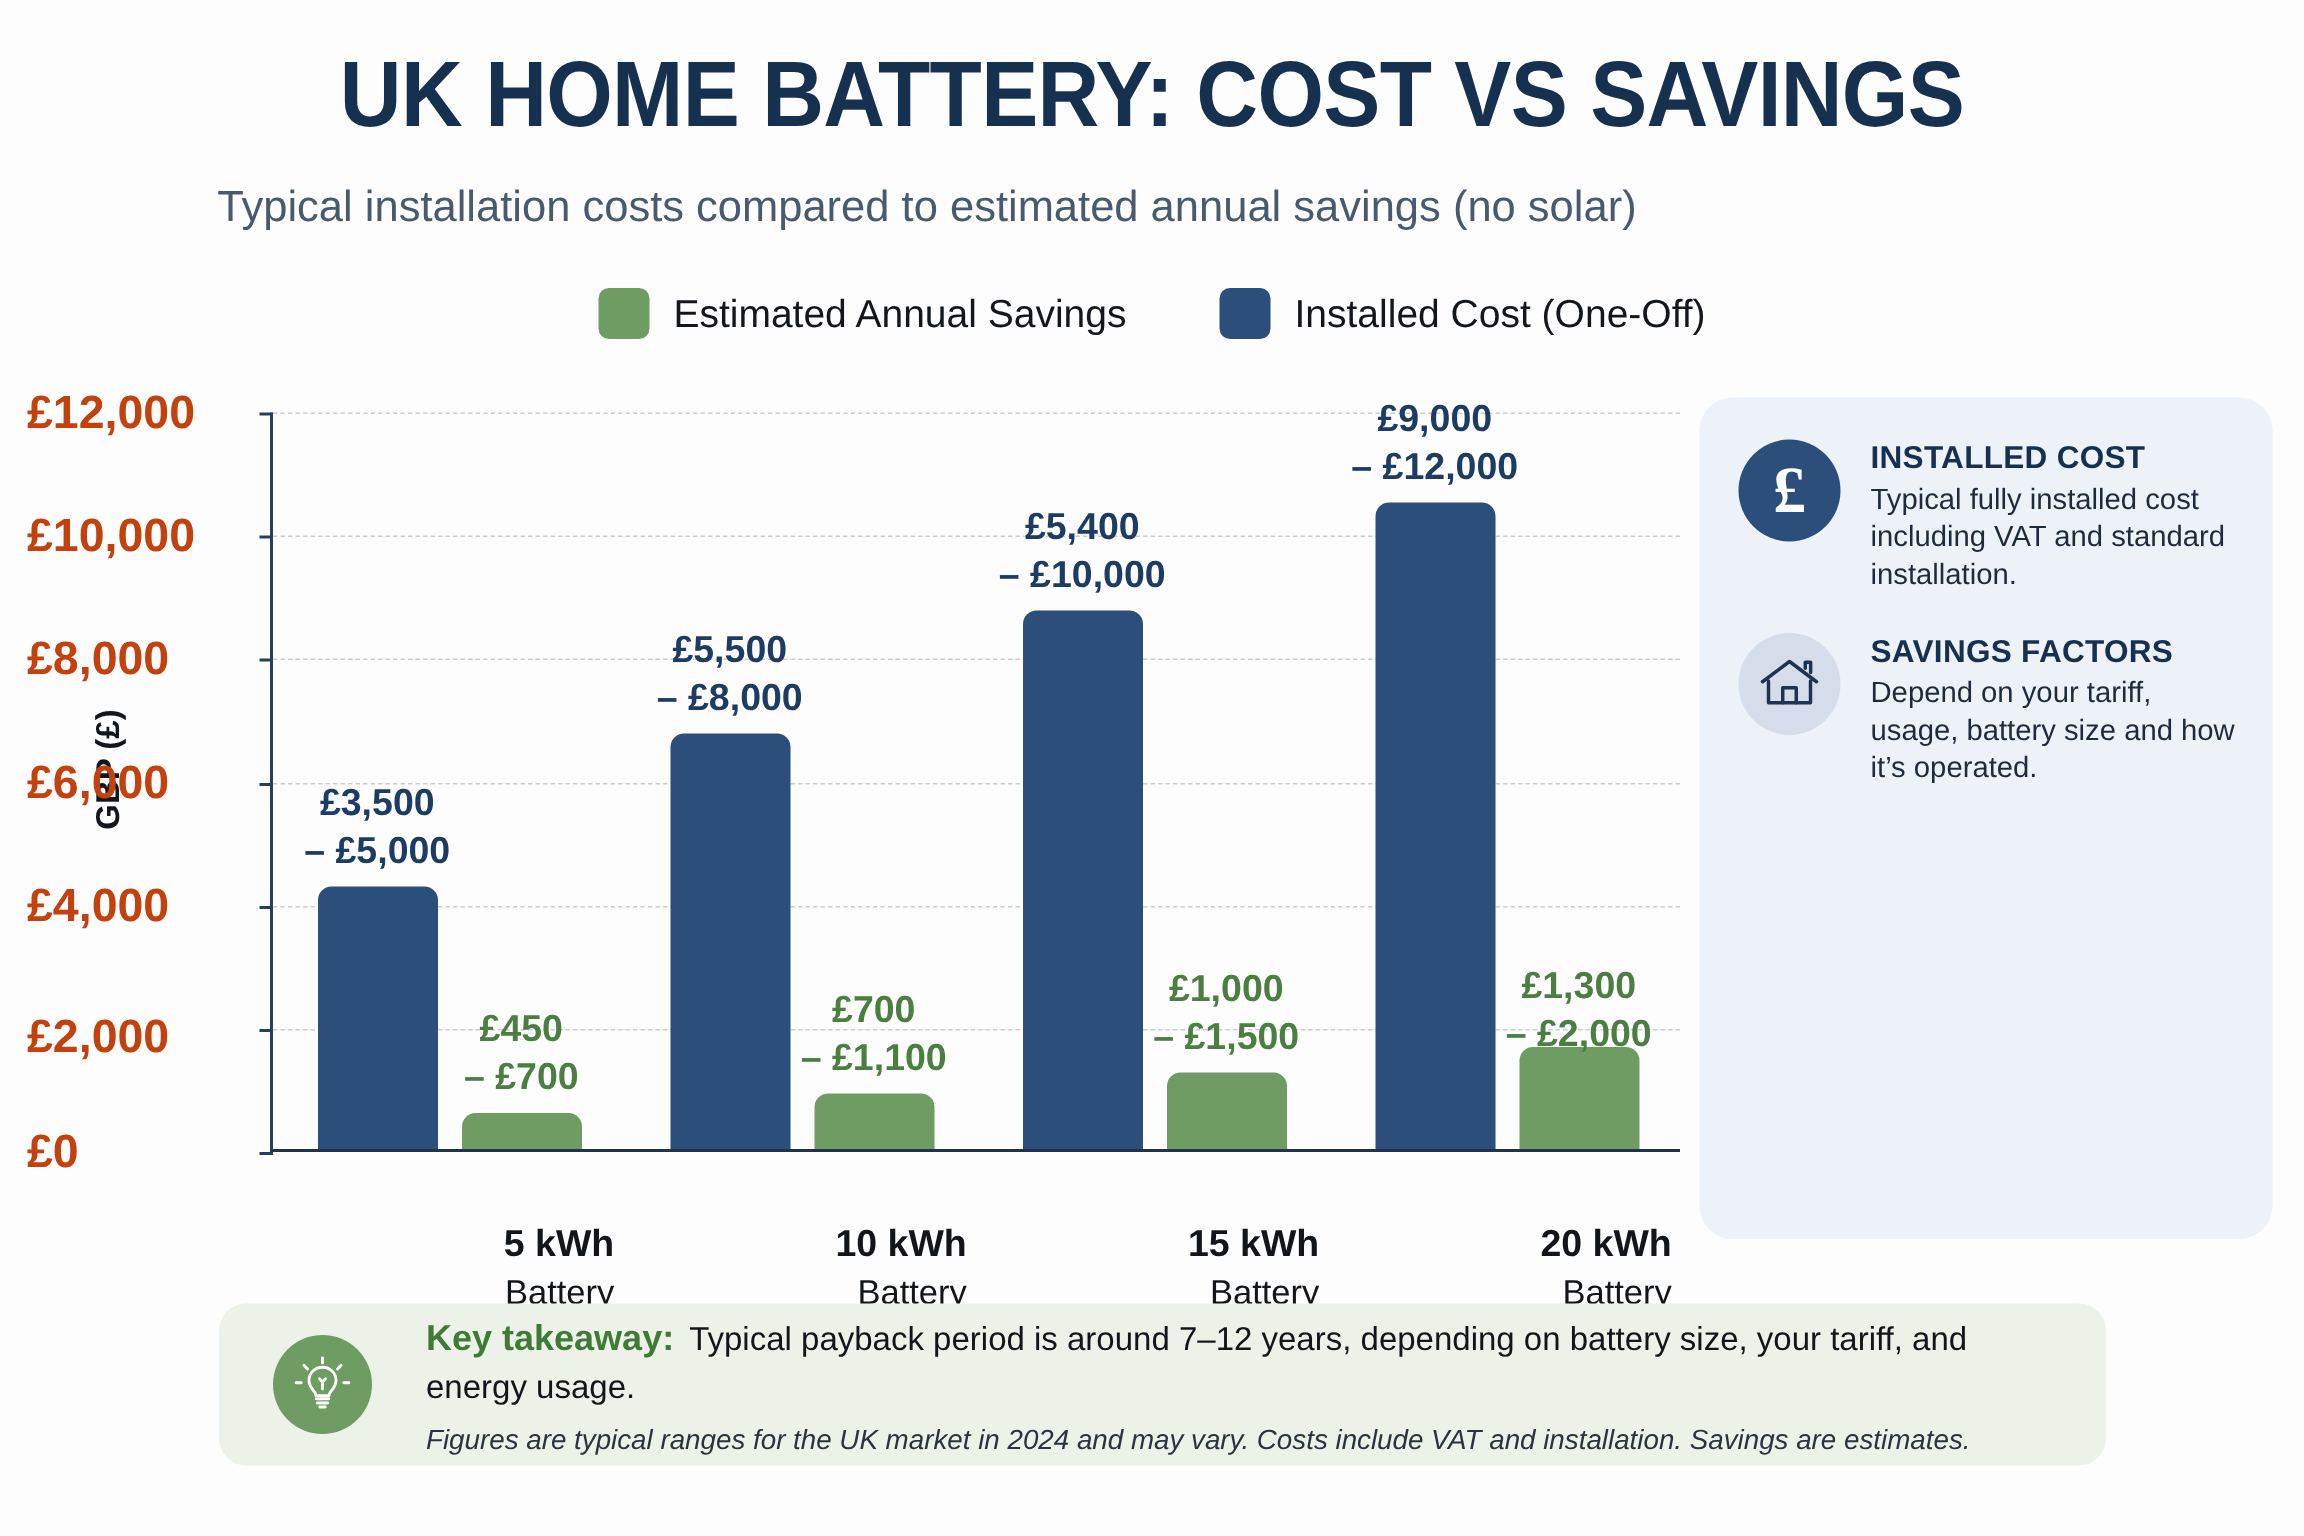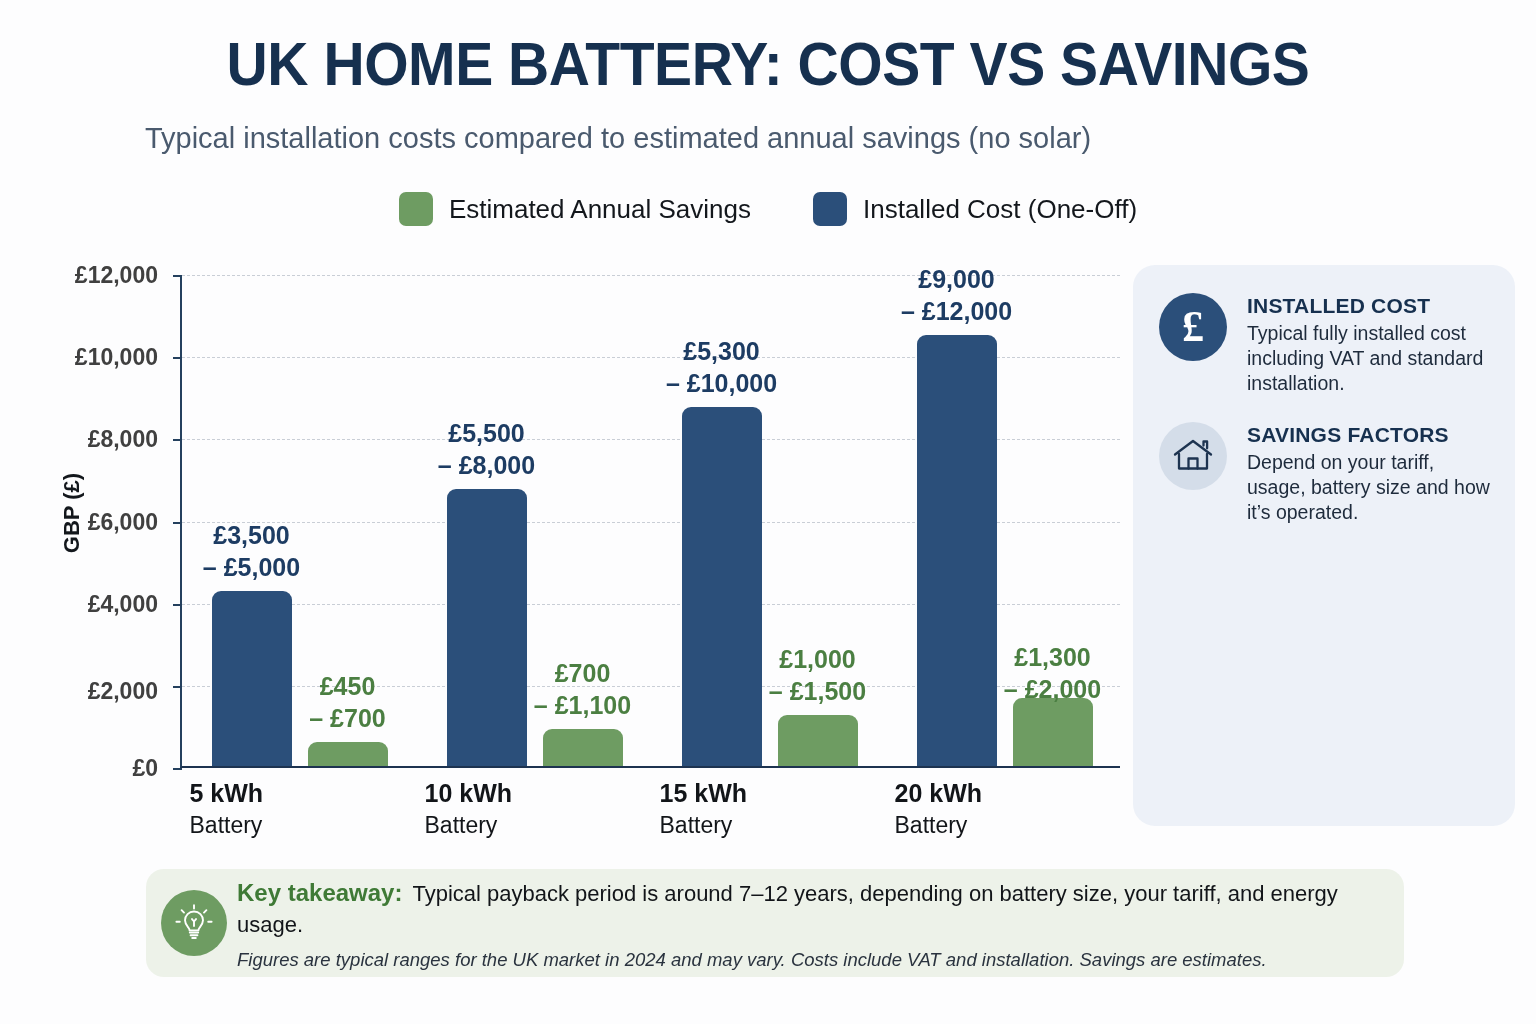--- a/index.html
+++ b/index.html
@@ -77,24 +77,23 @@
   }
   .gridline {
     position: absolute;
     left: 0; width: 100%;
     border-top: 1.6px dashed #c9ced6;
   }
   .ytick {
     position: absolute;
     right: 962px;
     width: 140px;
-    text-align: right;
-    font-size: 23px;
+    font-size: 31px;
     font-weight: 700;
-    color: #404040;
+    color: #c2410c;
     transform: translateY(-50%);
   }
   .ytick-mark {
     position: absolute;
     left: -9px; width: 9px;
     border-top: 2px solid #24405e;
   }
 
   .bar-group {
     position: absolute;
@@ -115,23 +114,23 @@
     font-weight: 700;
     line-height: 1.28;
     white-space: nowrap;
     text-align: center;
   }
   .bar-label.cost { color: #1d3c63; }
   .bar-label.savings { color: #4b7f42; }
 
   .cat-label {
     position: absolute;
-    top: 502px;
+    top: 538px;
     width: 220px;
-    text-align: left;
+    text-align: right;
     line-height: 1.32;
   }
   .cat-label .cat-main { font-size: 25px; font-weight: 700; color: #121519; display:block; }
   .cat-label .cat-sub  { font-size: 23px; font-weight: 400; color: #121519; display:block; }
 
   
   .side-panel {
     position: absolute;
     left: 1133px; top: 265px;
     width: 382px; height: 561px;
@@ -167,22 +166,22 @@
 
   
   .banner {
     position: absolute;
     left: 146px; top: 869px;
     width: 1258px; height: 108px;
     background: #edf2e9;
     border-radius: 18px;
     display: flex;
     align-items: center;
-    padding: 0 15px;
-    gap: 10px;
+    padding: 0 36px;
+    gap: 36px;
   }
   .bulb-circle {
     flex: 0 0 auto;
     width: 66px; height: 66px;
     border-radius: 50%;
     background: #6e9c62;
     display: flex; align-items: center; justify-content: center;
   }
   .banner-lines { padding-top: 2px; }
   .banner-line1 { font-size: 22px; line-height: 1.35; color: #121519; }
@@ -251,21 +250,21 @@
           <div class="bar-label cost" style="left: -50px; width: 180px; bottom: 285.312px;"><span>£5,500</span><br><span>– £8,000</span></div>
           <div class="bar savings" style="left: 96px; width: 80px; height: 36.975px;"></div>
           <div class="bar-label savings" style="left: 46px; width: 180px; bottom: 44.975px;"><span>£700</span><br><span>– £1,100</span></div>
         </div>
         <div class="cat-label" style="left: 242.5px;">
           <span class="cat-main">10 kWh</span>
           <span class="cat-sub">Battery</span>
         </div>
         <div class="bar-group" style="left: 499.5px; width: 176px;">
           <div class="bar cost" style="left: 0px; width: 80px; height: 359.479px;"></div>
-          <div class="bar-label cost" style="left: -50px; width: 180px; bottom: 367.479px;"><span>£5,300</span><br><span>– £10,000</span></div>
+          <div class="bar-label cost" style="left: -50px; width: 180px; bottom: 367.479px;"><span>£5,400</span><br><span>– £10,000</span></div>
           <div class="bar savings" style="left: 96px; width: 80px; height: 51.3542px;"></div>
           <div class="bar-label savings" style="left: 46px; width: 180px; bottom: 59.3542px;"><span>£1,000</span><br><span>– £1,500</span></div>
         </div>
         <div class="cat-label" style="left: 477.5px;">
           <span class="cat-main">15 kWh</span>
           <span class="cat-sub">Battery</span>
         </div>
         <div class="bar-group" style="left: 734.5px; width: 176px;">
           <div class="bar cost" style="left: 0px; width: 80px; height: 431.375px;"></div>
           <div class="bar-label cost" style="left: -50px; width: 180px; bottom: 439.375px;"><span>£9,000</span><br><span>– £12,000</span></div>

